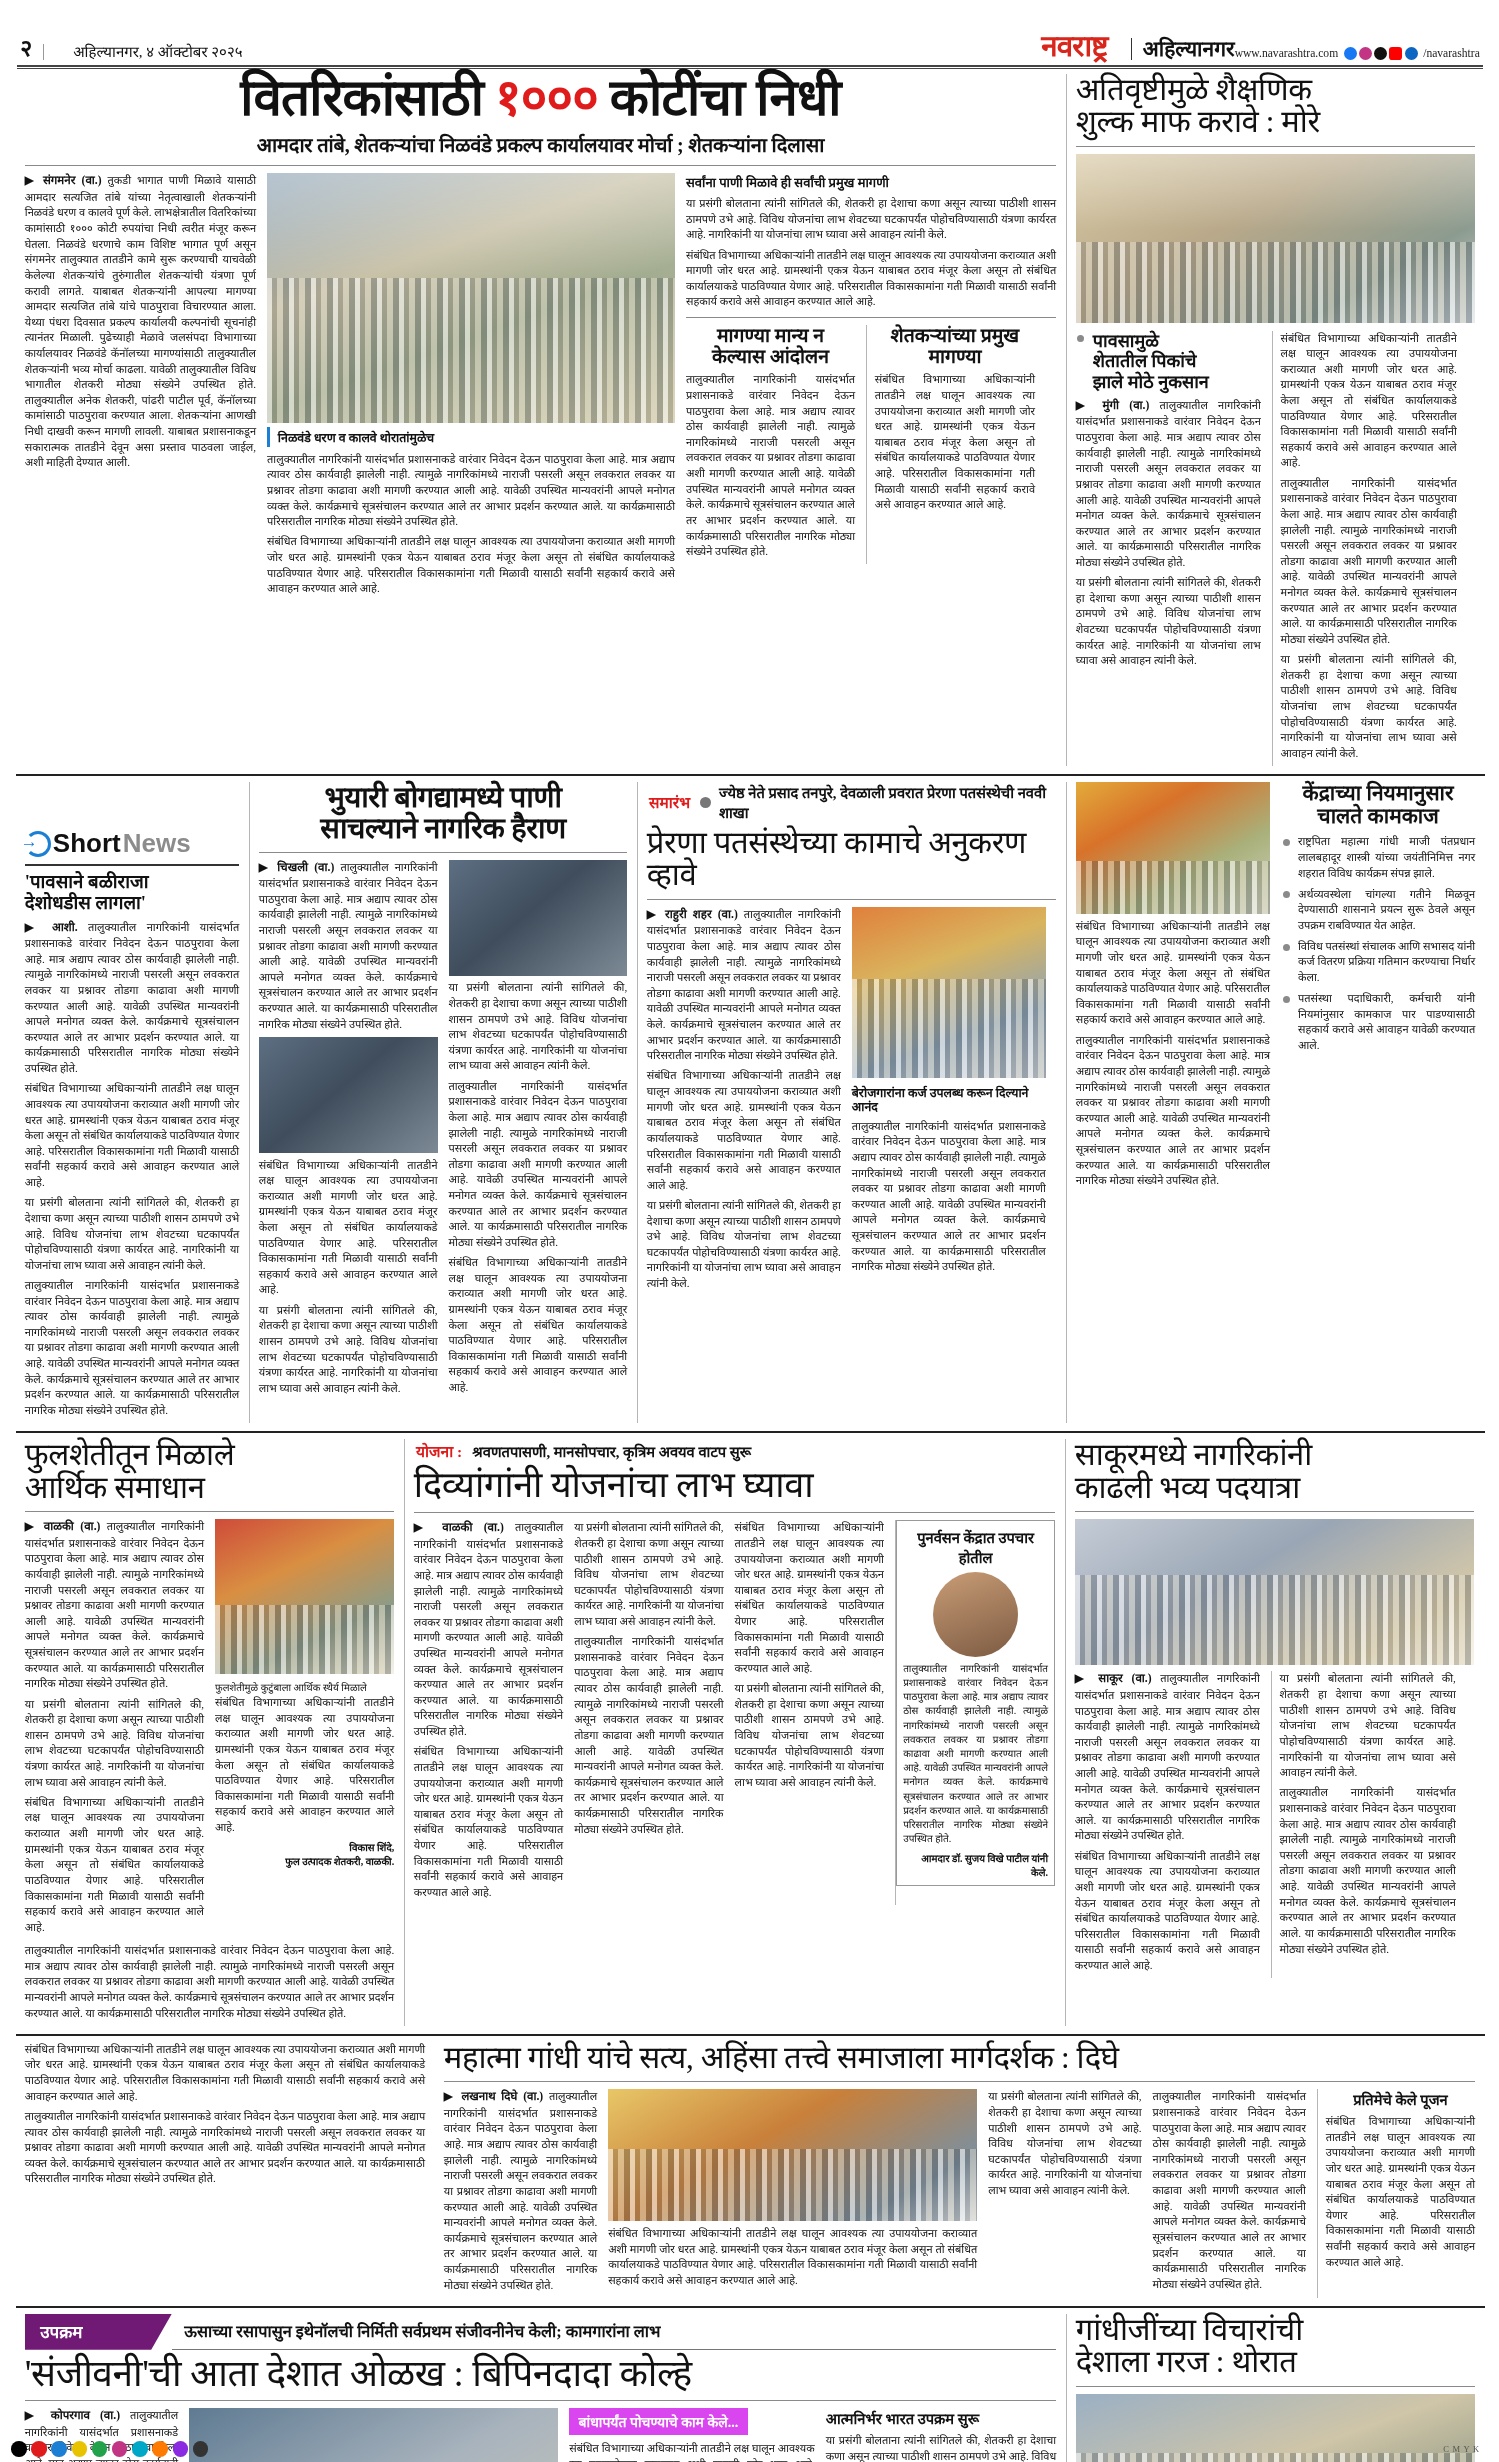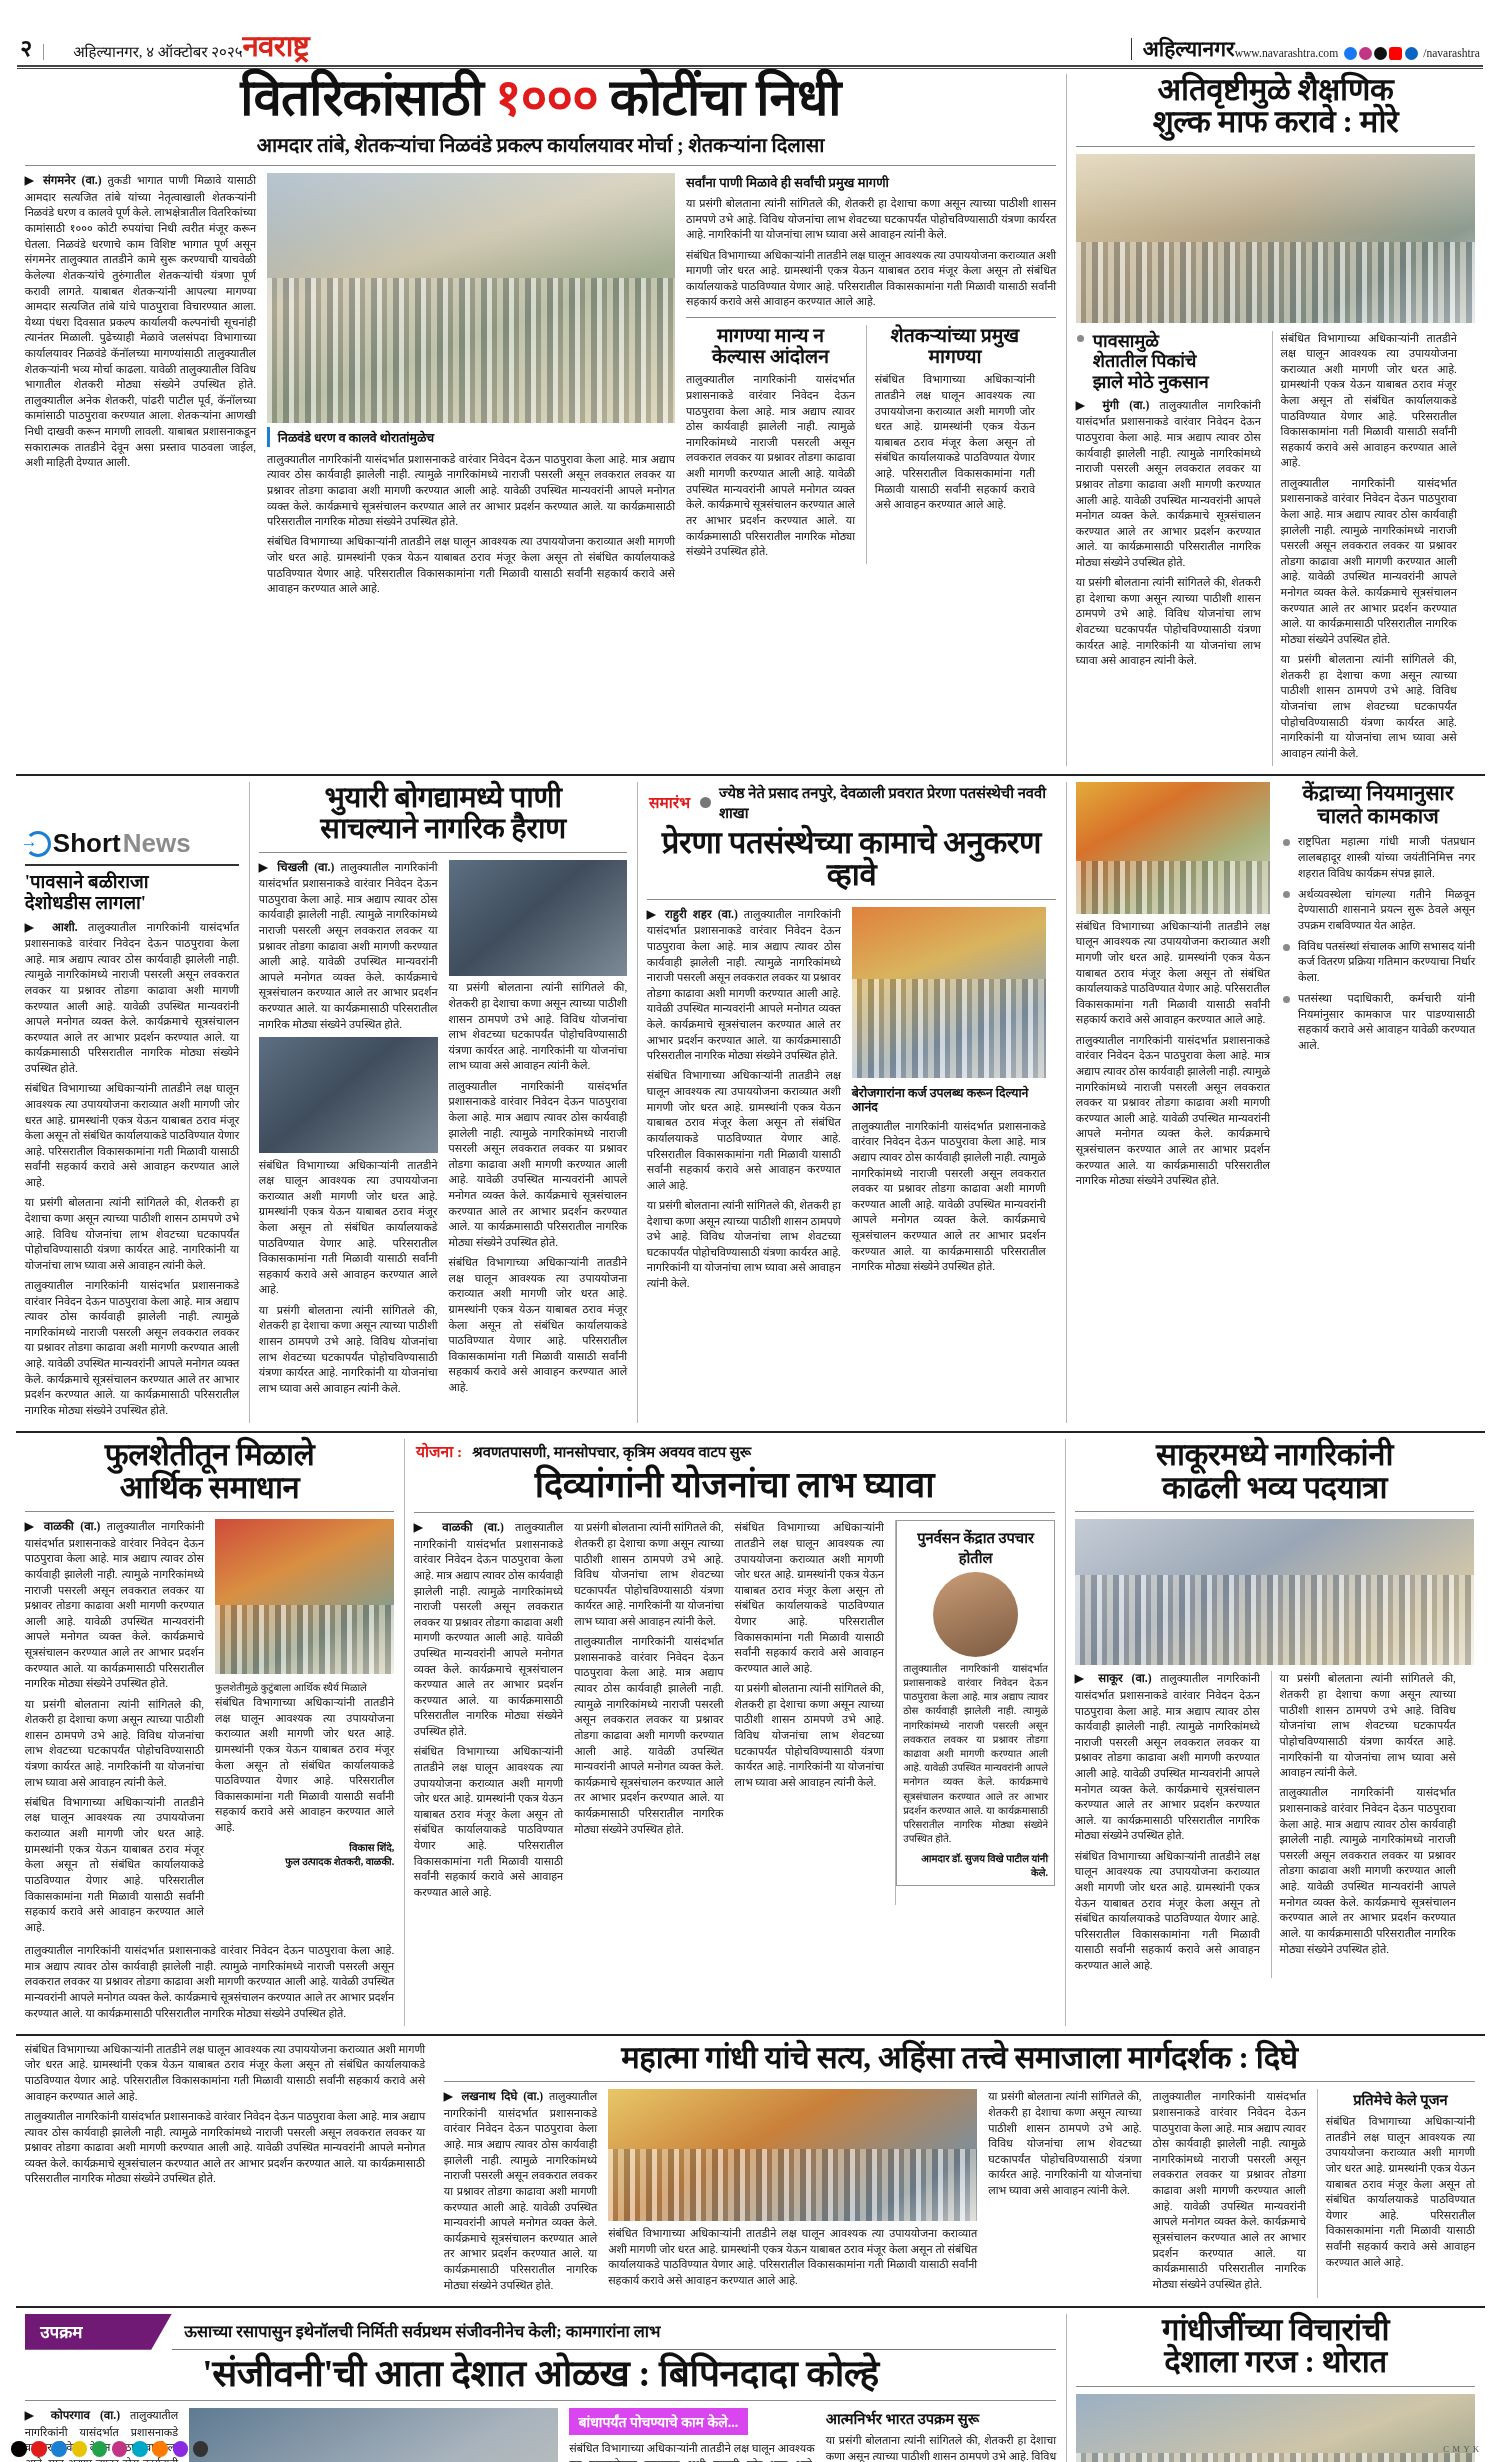--- a/index.html
+++ b/index.html
@@ -10,21 +10,21 @@
     color:#111;
     position:relative;
     overflow:hidden;
   }
   .page { width:1500px; height:2462px; padding:12.4px 15.5px 0 15.5px; position:relative; }
 
   
   .masthead { display:flex; align-items:flex-end; height:48px; padding:0 4.7px; }
   .pgnum { font-size:23px; font-weight:bold; line-height:1; padding-right:11px; }
   .mh-date { font-size:15px; border-left:0.8px solid #999; padding-left:29px; line-height:1.1; }
-  .mh-center { flex:1; display:flex; justify-content:space-between; align-items:flex-end; gap:14px; }
+  .mh-center { flex:1; display:flex; justify-content:flex-end; align-items:flex-end; gap:23px; }
   .brand { color:#d9261c; font-size:29.5px; font-weight:bold; letter-spacing:-0.8px; line-height:0.95; }
   .brand-edition { font-size:21px; font-weight:bold; border-left:1.6px solid #333; padding-left:11px; line-height:1.05; }
   .mh-right { display:flex; align-items:center; gap:5.4px; font-size:11.6px; color:#222; }
   .soc { display:flex; gap:2.3px; }
   .soc i { width:13px; height:13px; border-radius:50%; display:inline-block; }
   .soc .fb{background:#1877f2;} .soc .ig{background:#c13584;} .soc .xx{background:#111;}
   .soc .yt{background:#ff0000; border-radius:3.1px;} .soc .in{background:#0a66c2;}
   .rule-d { border-top:2.3px double #444; margin:4.7px 1.6px 0 1.6px; height:3.9px; border-bottom:1.6px solid #444;}
 
   
@@ -33,21 +33,21 @@
   .vdiv { border-left:0.8px solid #b5b5b5; }
   .hr-thin { border-top:0.8px solid #8a8a8a; margin:7px 0; }
   .hr-thick { border-top:2.3px solid #222; margin:7.8px 0 6.2px; }
 
   h1.lead {
     font-size:51px; font-weight:bold; line-height:0.98; letter-spacing:-0.8px;
     text-align:center; font-family:"Liberation Serif", serif;
   }
   h1.lead .red { color:#e01b1b; }
   .sublead { font-size:20px; font-weight:bold; text-align:center; margin-top:7.8px; letter-spacing:-0.2px; }
-  h2.hd { font-size:31px; font-weight:bold; line-height:1.05; text-align:center; letter-spacing:-0.4px;}
+  h2.hd { font-size:31px; font-weight:normal; line-height:1.05; letter-spacing:-0.4px;}
   h2.hd-l { font-size:29px; font-weight:bold; line-height:1.08; letter-spacing:-0.4px;}
   h3.boxhd { font-size:19.4px; font-weight:bold; line-height:1.1; text-align:center; }
 
   .kicker { display:flex; align-items:center; gap:7.8px; margin-bottom:4.7px; }
   .kicker .tag { color:#e01b1b; font-weight:bold; font-size:15.5px; background:#fff; padding:0.8px 2.3px; }
   .kicker .dot { width:11px; height:11px; border-radius:50%; background:#777; flex:0 0 auto; }
   .kicker .txt { font-size:14.7px; font-weight:bold; }
 
   .ribbon { display:flex; align-items:stretch; height:36px; margin-bottom:4.7px; }
   .ribbon .lbl {

